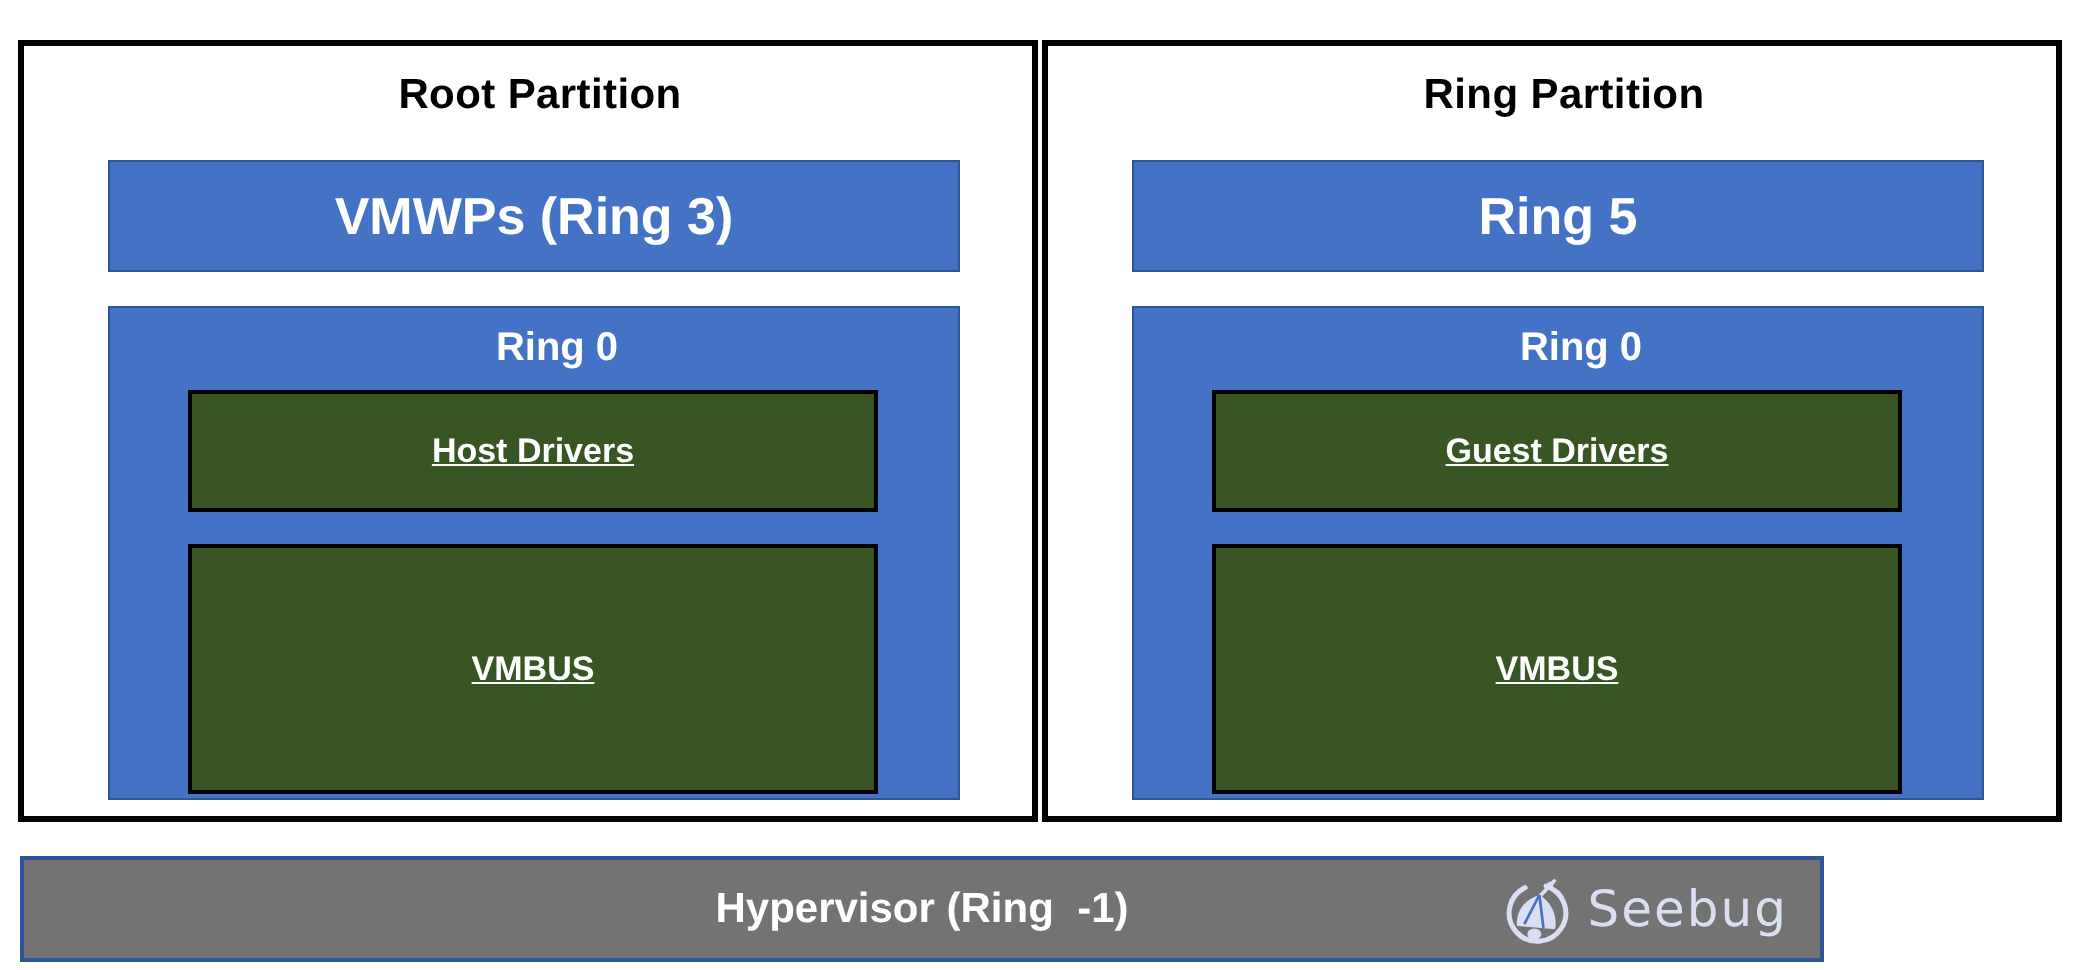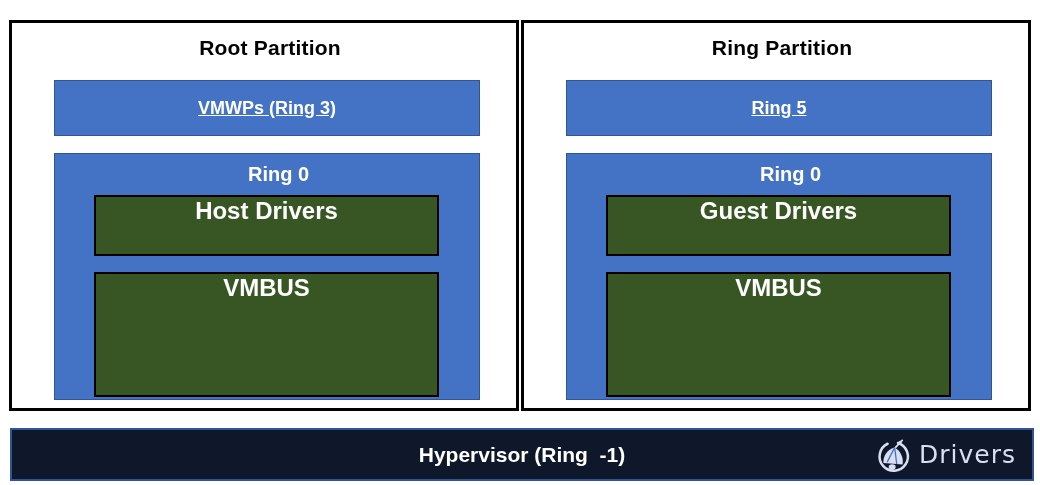--- a/index.html
+++ b/index.html
@@ -33,21 +33,21 @@
   }
 
   .ring3-bar {
     position: absolute;
     left: 42px; top: 57px;
     width: 426px; height: 56px;
     background: #4472C4;
     border: 1.5px solid #2F5597;
     box-sizing: border-box;
     display: flex; align-items: center; justify-content: center;
-    color: #ffffff; font-size: 18px; font-weight: bold; text-decoration: underline;
+    color: #ffffff; font-size: 26px; font-weight: bold;
   }
 
   .ring0-box {
     position: absolute;
     left: 42px; top: 130px;
     width: 426px; height: 247px;
     background: #4472C4;
     border: 1.5px solid #2F5597;
     box-sizing: border-box;
   }
@@ -58,31 +58,31 @@
     color: #ffffff; font-size: 20px; font-weight: bold; margin-left: 23px;
   }
 
   .green-box {
     position: absolute;
     left: 39px;
     width: 345px;
     background: #375623;
     border: 2px solid #000000;
     box-sizing: border-box;
-    display: flex; align-items: flex-start; justify-content: center;
-    color: #ffffff; font-size: 24px; font-weight: bold;
+    display: flex; align-items: center; justify-content: center;
+    color: #ffffff; font-size: 17px; font-weight: bold; text-decoration: underline;
   }
   .drivers-box { top: 41px;  height: 61px; }
   .vmbus-box   { top: 118px; height: 125px; }
 
   .hypervisor-bar {
     position: absolute;
     left: 10px; top: 428px;
-    width: 1024px; height: 53px;
-    background: #0f172a;
+    width: 902px; height: 53px;
+    background: #737373;
     border: 2px solid #2F5597;
     box-sizing: border-box;
     display: flex; align-items: center; justify-content: center;
   }
   .hypervisor-label {
     color: #ffffff; font-size: 21px; font-weight: bold;
     white-space: pre;
   }
 
   .seebug-logo {
@@ -163,17 +163,17 @@
           <path d="M 26 15 C 16 18 12 26 12.5 33.5 L 35.5 35.5 C 37 27 33 19 26 15 Z" fill="#D9DEF2"></path>
 
           <g stroke="#4472C4" stroke-width="1.6" fill="none">
             <path d="M 26 15 L 17 32.5"></path>
             <path d="M 26 15 L 28.5 34.8"></path>
           </g>
 
           <ellipse cx="23" cy="38.5" rx="4.2" ry="3.4" fill="#D9DEF2"></ellipse>
         </svg>
       </span>
-      <span class="seebug-text">Drivers</span>
+      <span class="seebug-text">Seebug</span>
     </div>
   </div>
 
 </div>
 
 </body></html>

